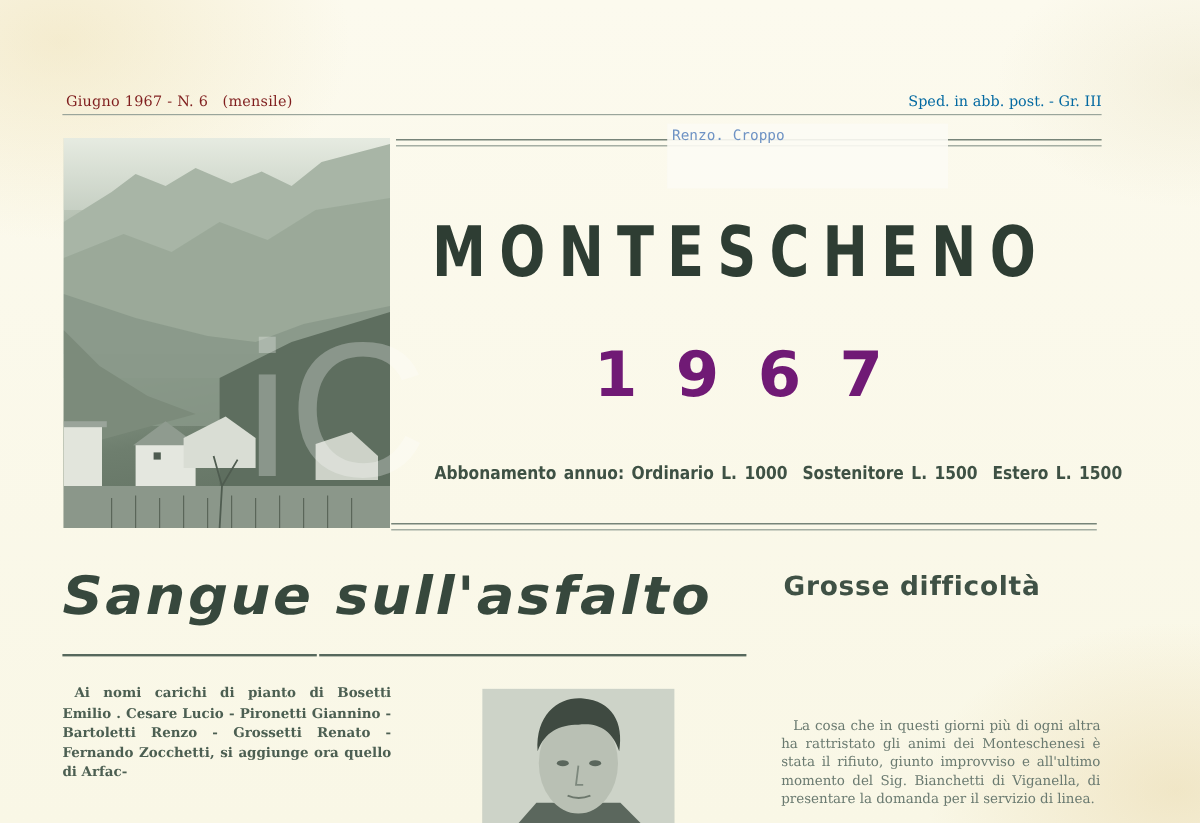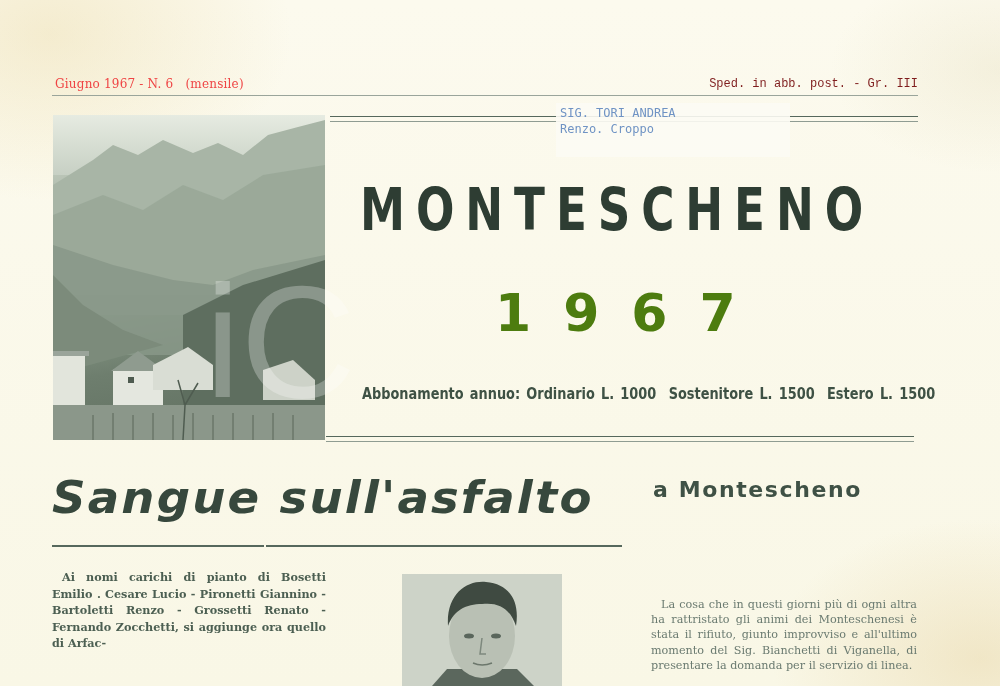--- a/index.html
+++ b/index.html
@@ -13,22 +13,22 @@
       position: absolute; inset: 0;
       background:
         radial-gradient(ellipse at 5% 5%, rgba(230,210,150,0.35), transparent 18%),
         radial-gradient(ellipse at 98% 96%, rgba(230,210,160,0.45), transparent 15%),
         radial-gradient(ellipse at 100% 10%, rgba(220,210,170,0.25), transparent 12%),
         linear-gradient(#fcfaee, #f9f7e6);
     }
     .abs { position: absolute; }
 
     
-    .meta-left { left: 55px; top: 77px; font-size: 12px; color: #ef4444; letter-spacing: 0.2px; }
-    .meta-right { right: 82px; top: 77px; font-size: 12px; color: #7f1d1d; font-family: Liberation Mono, monospace; }
+    .meta-left { left: 55px; top: 77px; font-size: 12px; color: #7f1d1d; letter-spacing: 0.2px; }
+    .meta-right { right: 82px; top: 77px; font-size: 12px; color: #0369a1; }
     .rule-top { left: 52px; top: 95px; width: 866px; height: 1px; background: #9aa59b; }
 
     
     .dbl { height: 4px; border-top: 1.5px solid #56685c; border-bottom: 1px solid #8f9c92; }
     .rule-mast-top { left: 330px; top: 116px; width: 588px; }
     .rule-mast-bot { left: 326px; top: 436px; width: 588px; }
 
     
     .photo-landscape {
       left: 53px; top: 115px; width: 272px; height: 325px;
@@ -51,21 +51,21 @@
     
     .mast-title {
       left: 360px; top: 170px; width: 560px;
       font-family: "DejaVu Sans", sans-serif; font-weight: bold; font-size: 58px;
       letter-spacing: 14px; color: #2e3d33; transform: scaleX(0.78); transform-origin: left top;
       white-space: nowrap; line-height: 80px;
     }
     .mast-year {
       left: 495px; top: 283px; width: 320px;
       font-family: "DejaVu Sans", sans-serif; font-weight: bold; font-size: 52px;
-      letter-spacing: 32px; color: #4d7c0f; white-space: nowrap; line-height: 60px;
+      letter-spacing: 32px; color: #701a75; white-space: nowrap; line-height: 60px;
     }
     .subscription {
       left: 362px; top: 385px; white-space: nowrap;
       font-family: "DejaVu Sans", sans-serif; font-weight: bold; font-size: 15px;
       color: #3e5144; transform: scaleX(0.86); transform-origin: left top; word-spacing: 2px;
     }
 
     
     .headline-1 {
       left: 52px; top: 472px; white-space: nowrap;
@@ -154,21 +154,20 @@
     </g>
     <path d="M130,325 L132,290 L125,265 M132,290 L145,268" stroke="#4f5c50" stroke-width="1.5" fill="none"></path>
   </svg>
 </div>
 <div class="abs watermark">iC</div>
 
 <div class="abs dbl rule-mast-top"></div>
 <div class="abs dbl rule-mast-bot"></div>
 
 <div class="abs address">
-  <div>SIG. TORI ANDREA</div>
   <div>Renzo. Croppo</div>
 </div>
 
 <div class="abs mast-title">MONTESCHENO</div>
 <div class="abs mast-year">1967</div>
 <div class="abs subscription" style="white-space:pre;">Abbonamento annuo: Ordinario L. 1000  Sostenitore L. 1500  Estero L. 1500</div>
 
 <div class="abs headline-1">Sangue sull'asfalto</div>
 <div class="abs rule-h1-a"></div>
 <div class="abs rule-h1-b"></div>
@@ -183,17 +182,17 @@
     <ellipse cx="80" cy="62" rx="33" ry="42" fill="#b9c0b4"></ellipse>
     <path d="M46,52 C44,20 65,6 84,8 C108,10 118,28 114,52 C108,34 96,28 80,30 C64,30 52,36 46,52 Z" fill="#3f4a41"></path>
     <ellipse cx="67" cy="62" rx="5" ry="2.5" fill="#5a665c"></ellipse>
     <ellipse cx="94" cy="62" rx="5" ry="2.5" fill="#5a665c"></ellipse>
     <path d="M80,64 L78,80 L84,80" stroke="#7d887d" stroke-width="1.5" fill="none"></path>
     <path d="M71,89 Q80,93 90,89" stroke="#6c776c" stroke-width="1.5" fill="none"></path>
   </svg>
 </div>
 
 <div class="abs headline-2">
-  <div style="letter-spacing:1.6px;">a Montescheno</div>
+  <div>Grosse difficoltà</div>
 </div>
 <div class="abs body-col2">
   <p style="text-indent:10px;">La cosa che in questi giorni più di ogni altra ha rattristato gli animi dei Monteschenesi è stata il rifiuto, giunto improvviso e all'ultimo momento del Sig. Bianchetti di Viganella, di presentare la domanda per il servizio di linea.</p>
 </div>
 
 </body></html>

